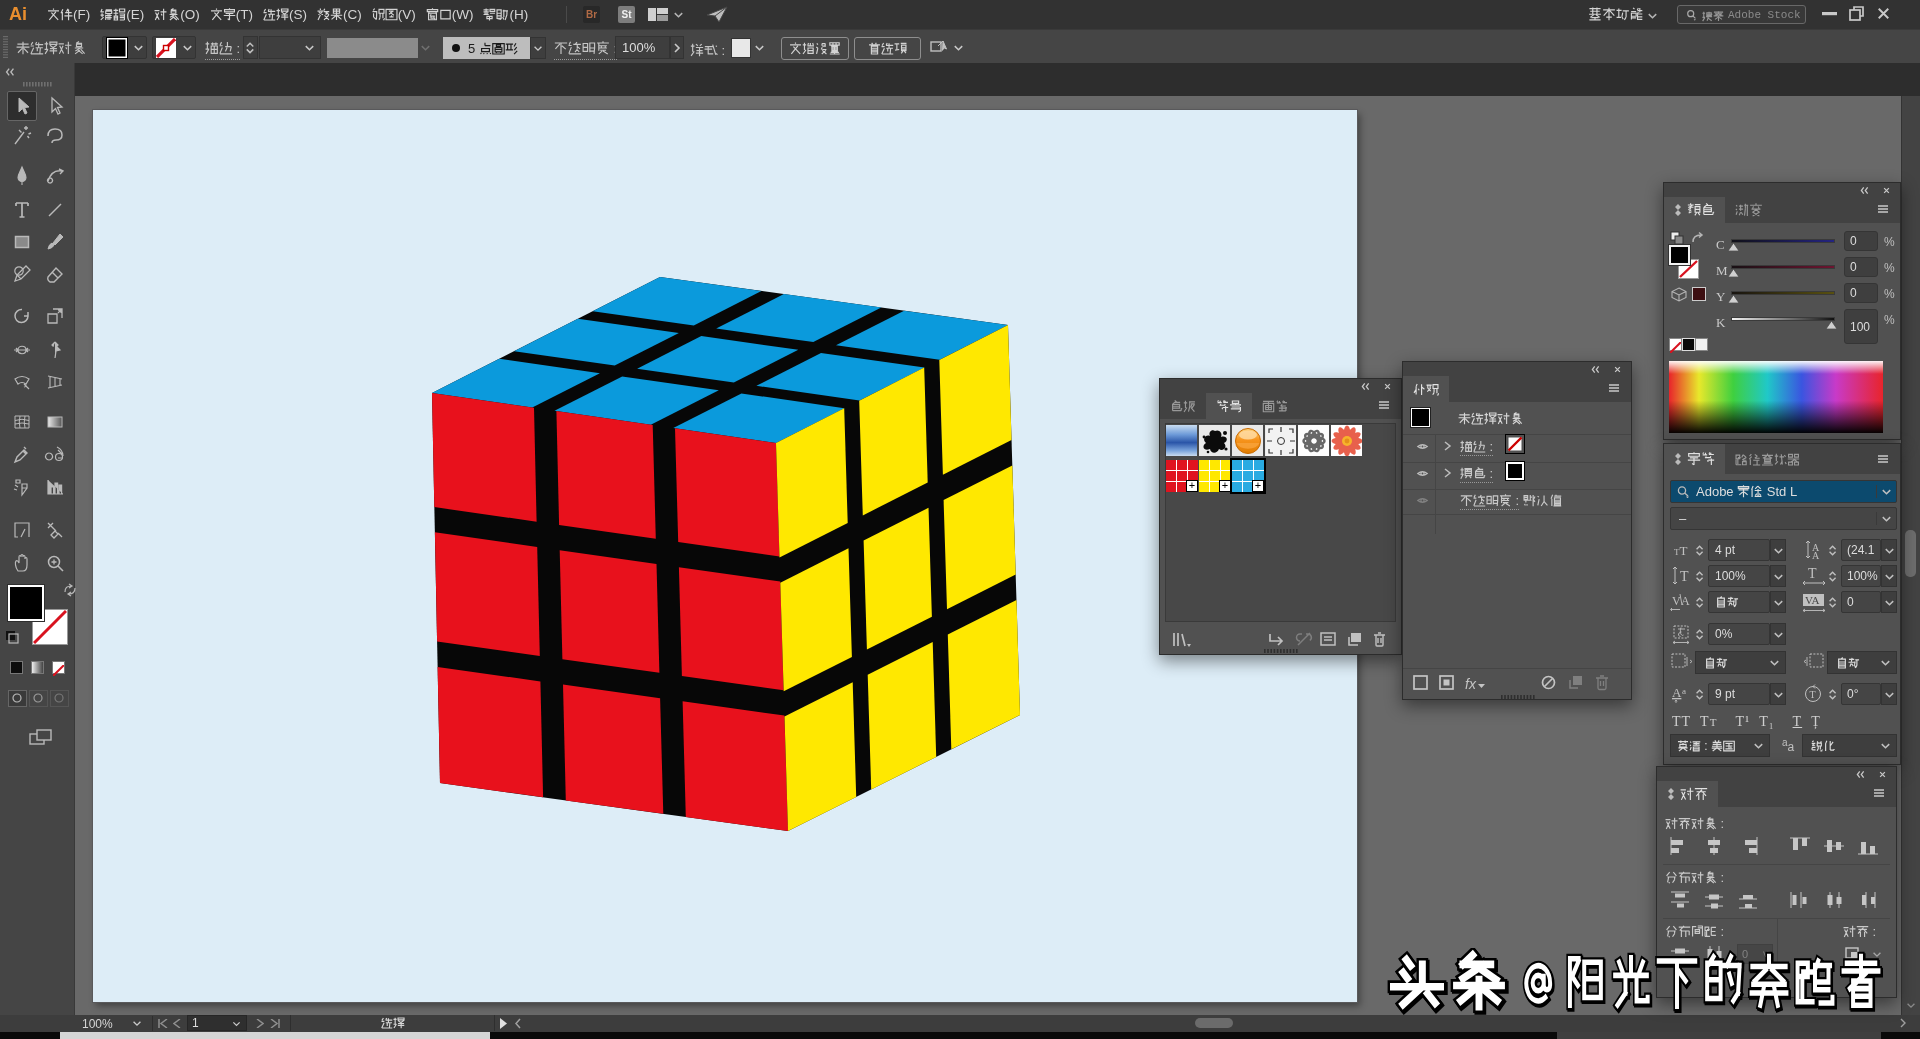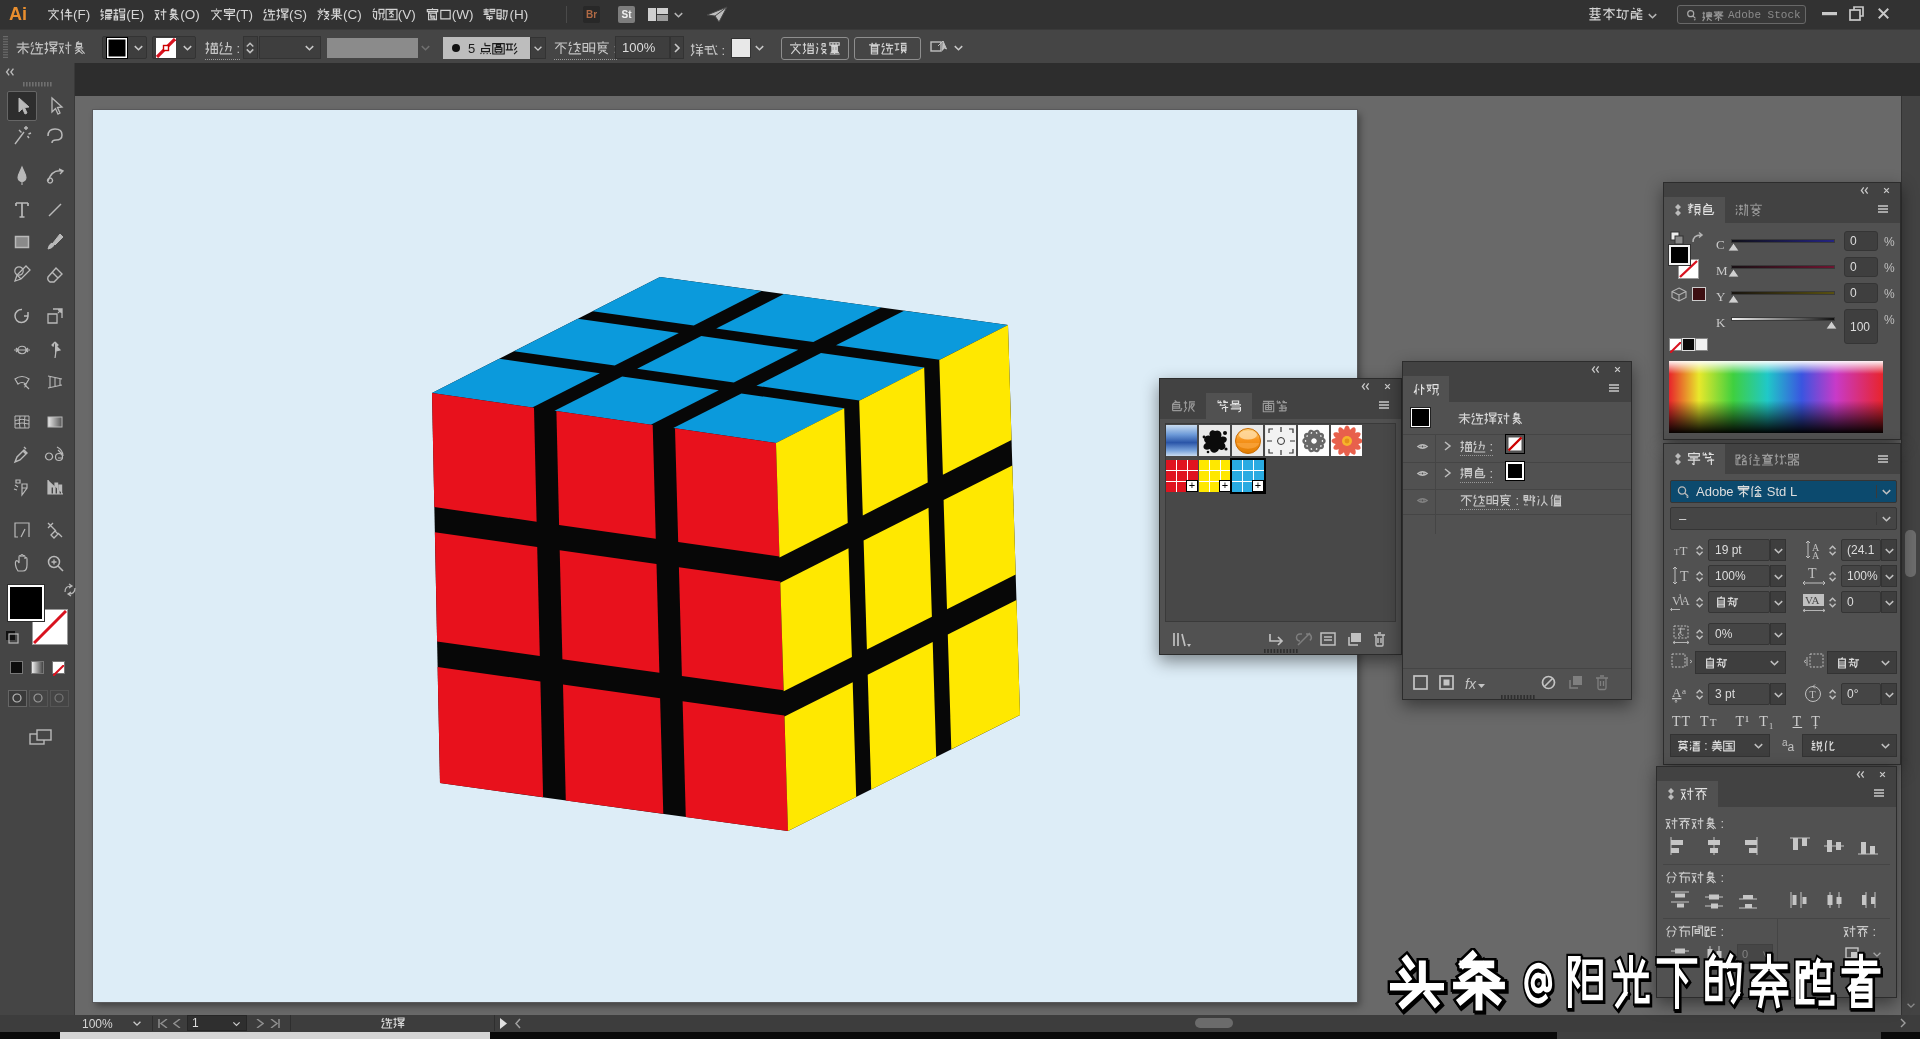--- a/index.html
+++ b/index.html
@@ -1014,21 +1014,21 @@
 <div class="a" style="left:6px;top:95px;width:24px;height:22px;color:#c0c0c0;display:flex;align-items:center">
         <svg width="24" height="20" viewBox="0 0 24 20">
           <text x="4" y="15" fill="#c0c0c0" font-size="13" font-family="Liberation Serif"><tspan font-size="9">T</tspan><tspan font-size="13">T</tspan></text>
         </svg>
       </div>
 <div class="a" style="left:30px;top:97px">
         <svg width="12" height="18" viewBox="0 0 14 14" style="display:block">
           <path d="M3 6 L6.5 2.5 L10 6 M3 9 L6.5 12.5 L10 9" stroke="#c0c0c0" stroke-width="1.6" fill="none"></path>
         </svg>
       </div>
-<div class="a fld" style="left:44px;top:95px;width:62px;height:22px;font-size:12px;display:flex;align-items:center;padding-left:6px;background:#454545">19 pt</div>
+<div class="a fld" style="left:44px;top:95px;width:62px;height:22px;font-size:12px;display:flex;align-items:center;padding-left:6px;background:#454545">4 pt</div>
 <div class="a dd" style="left:106px;top:95px;width:16px;height:22px;display:flex;align-items:center;justify-content:center">
         <svg width="13" height="13" viewBox="0 0 14 14" style="display:block">
           <path d="M3 5.5 L7 9.5 L11 5.5" stroke="#c0c0c0" stroke-width="1.6" fill="none"></path>
         </svg>
       </div>
       <div class="a" style="left:138px;top:95px;width:24px;height:22px;color:#c0c0c0;display:flex;align-items:center">
         <svg width="24" height="20" viewBox="0 0 24 20">
           <path d="M4 3 l2-2 2 2 M4 16 l2 2 2-2 M6 1.5 V18" stroke="#c0c0c0" fill="none"></path>
           <text x="10" y="11" fill="#c0c0c0" font-size="10" font-family="Liberation Serif">A</text>
           <text x="10" y="19" fill="#c0c0c0" font-size="10" font-family="Liberation Serif">A</text>
@@ -1183,21 +1183,21 @@
           <text x="2" y="13" fill="#c0c0c0" font-size="13" font-family="Liberation Serif" text-decoration="underline">A</text>
           <text x="12" y="10" fill="#c0c0c0" font-size="9" font-family="Liberation Serif">a</text>
           <path d="M6 16 v3 M5 17.5 l1-1.5 1 1.5" stroke="#c0c0c0" fill="none" stroke-width=".8"></path>
         </svg>
       </div>
 <div class="a" style="left:30px;top:241px">
         <svg width="12" height="18" viewBox="0 0 14 14" style="display:block">
           <path d="M3 6 L6.5 2.5 L10 6 M3 9 L6.5 12.5 L10 9" stroke="#c0c0c0" stroke-width="1.6" fill="none"></path>
         </svg>
       </div>
-<div class="a fld" style="left:44px;top:239px;width:62px;height:22px;font-size:12px;display:flex;align-items:center;padding-left:6px;background:#454545">3 pt</div>
+<div class="a fld" style="left:44px;top:239px;width:62px;height:22px;font-size:12px;display:flex;align-items:center;padding-left:6px;background:#454545">9 pt</div>
 <div class="a dd" style="left:106px;top:239px;width:16px;height:22px;display:flex;align-items:center;justify-content:center">
         <svg width="13" height="13" viewBox="0 0 14 14" style="display:block">
           <path d="M3 5.5 L7 9.5 L11 5.5" stroke="#c0c0c0" stroke-width="1.6" fill="none"></path>
         </svg>
       </div>
       <div class="a" style="left:138px;top:239px;width:24px;height:22px;color:#c0c0c0;display:flex;align-items:center">
         <svg width="24" height="20" viewBox="0 0 24 20">
           <circle cx="11" cy="10" r="7.5" fill="none" stroke="#c0c0c0"></circle>
           <text x="7.5" y="14" fill="#c0c0c0" font-size="10" font-family="Liberation Serif">T</text>
           <path d="M11 2.5 l2-2 M11 2.5 l2 2" stroke="#c0c0c0" fill="none" stroke-width=".9"></path>

